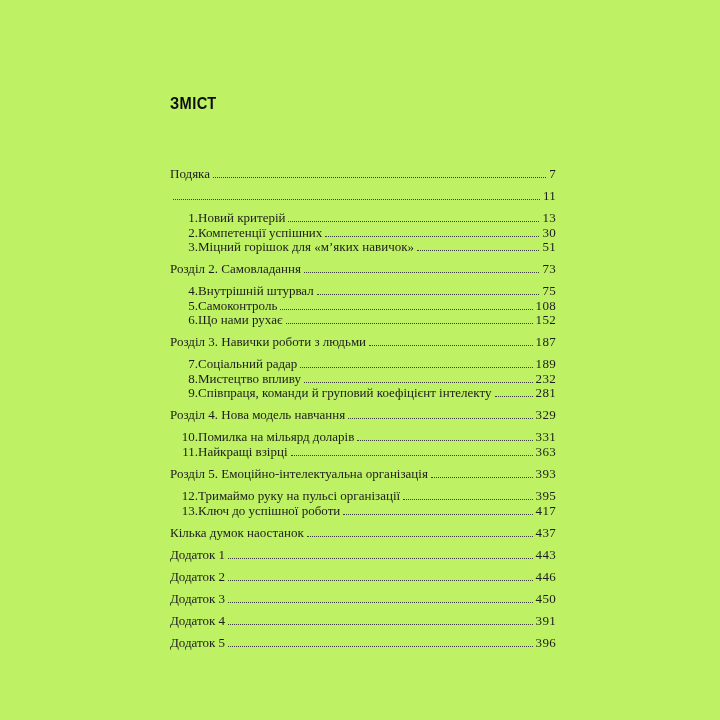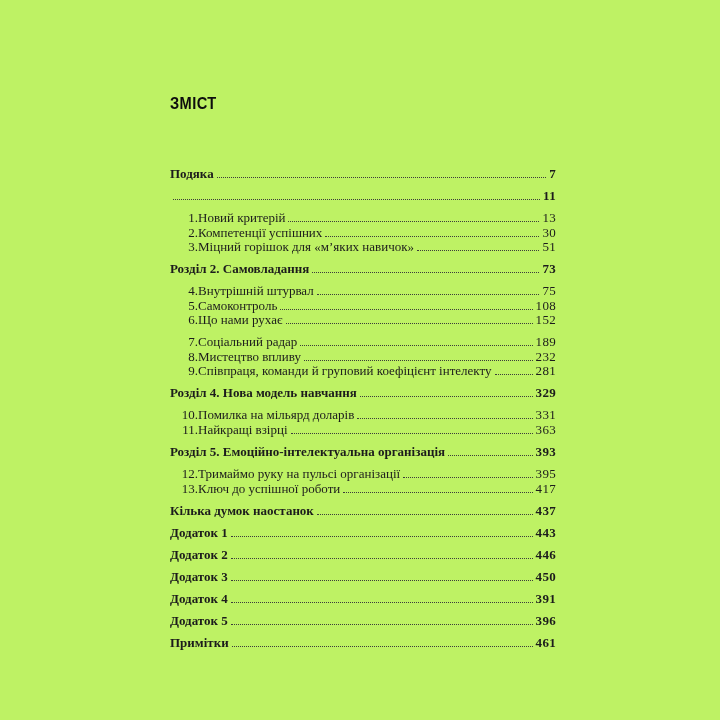--- a/index.html
+++ b/index.html
@@ -31,21 +31,21 @@
     margin-bottom: 56px;
   }
   .toc { font-size: 13px; }
   .row {
     display: flex;
     align-items: baseline;
     line-height: 14.6px;
     white-space: nowrap;
   }
   .row.spaced { margin-top: 7.4px; }
-  .row.head { font-weight: 700; justify-content: space-between; }
+  .row.head { font-weight: 400; justify-content: space-between; }
   .num {
     display: inline-block;
     min-width: 28px;
     text-align: right;
     flex: 0 0 auto;
   }
   .sub .label { }
   .leader {
     flex: 1 1 auto;
     min-width: 10px;
@@ -112,20 +112,26 @@
           <span class="label">Самоконтроль</span>
           <span class="leader"></span>
           <span class="pagenum">108</span>
         </div>
         <div class="row sub">
           <span class="num">6.</span>
           <span class="label">Що нами рухає</span>
           <span class="leader"></span>
           <span class="pagenum">152</span>
         </div>
+        <div class="row head spaced">
+
+          <span class="label">Розділ 3. Навички роботи з людьми</span>
+          <span class="leader"></span>
+          <span class="pagenum">187</span>
+        </div>
         <div class="row sub spaced">
           <span class="num">7.</span>
           <span class="label">Соціальний радар</span>
           <span class="leader"></span>
           <span class="pagenum">189</span>
         </div>
         <div class="row sub">
           <span class="num">8.</span>
           <span class="label">Мистецтво впливу</span>
           <span class="leader"></span>
@@ -201,22 +207,16 @@
 
           <span class="label">Додаток 4</span>
           <span class="leader"></span>
           <span class="pagenum">391</span>
         </div>
         <div class="row head spaced">
 
           <span class="label">Додаток 5</span>
           <span class="leader"></span>
           <span class="pagenum">396</span>
-        </div>
-        <div class="row head spaced">
-
-          <span class="label">Примітки</span>
-          <span class="leader"></span>
-          <span class="pagenum">461</span>
         </div>
       </div>
   </div>
 </div>
 
 </body></html>

